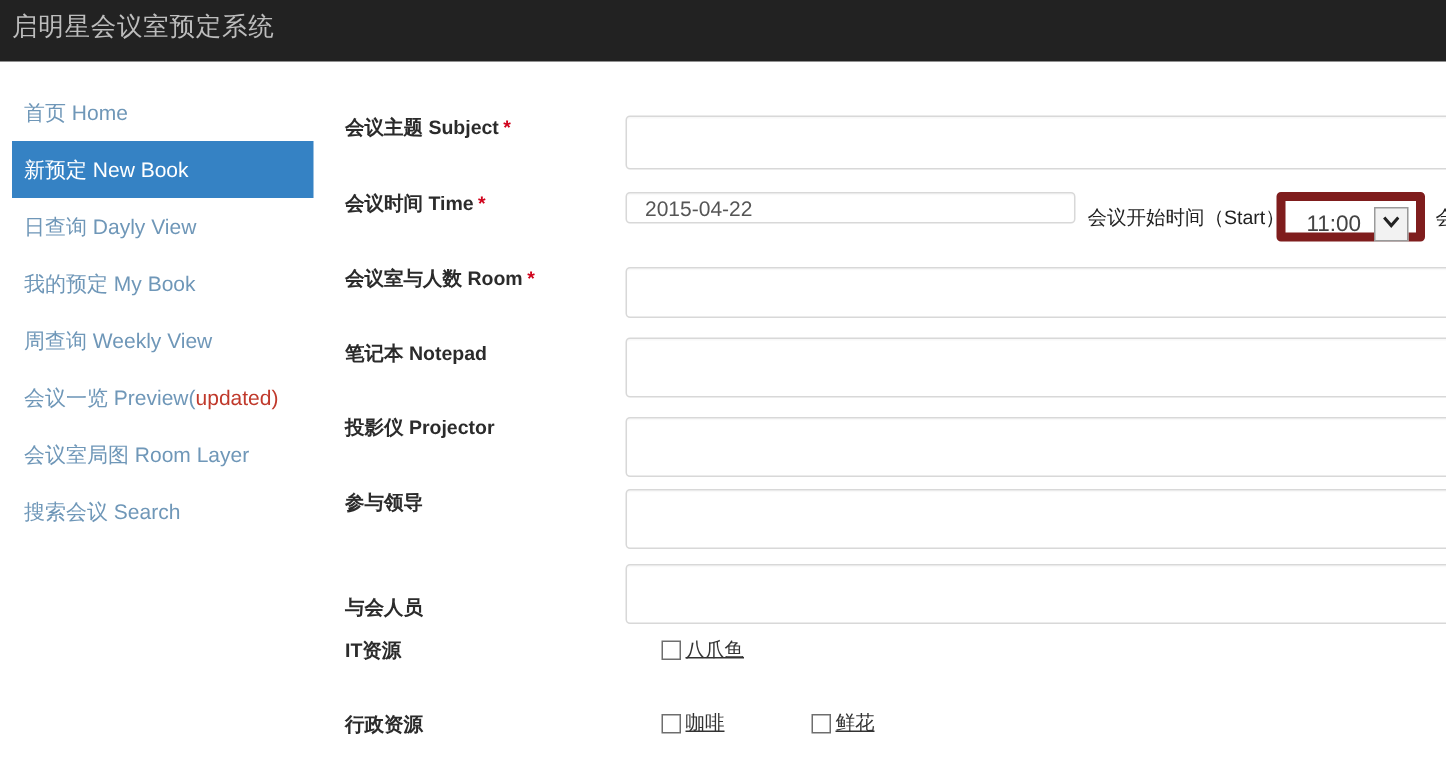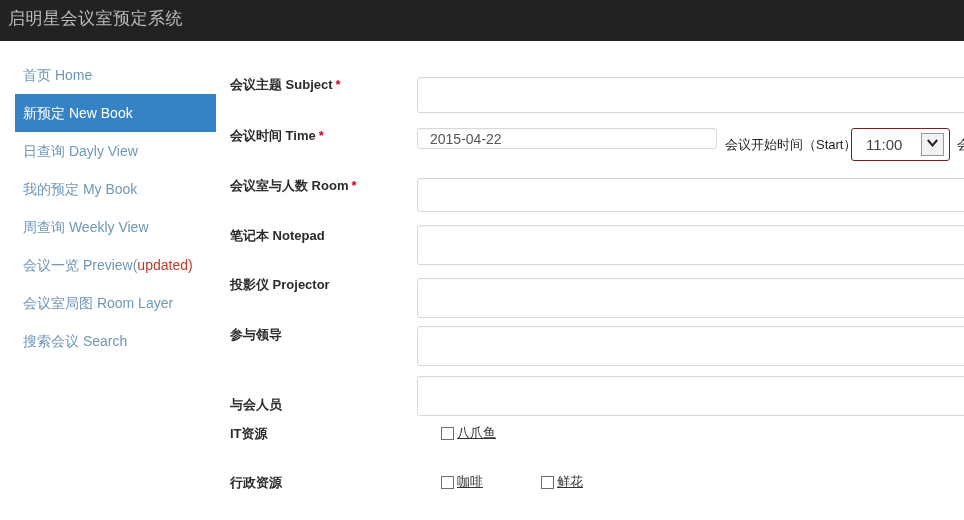--- a/index.html
+++ b/index.html
@@ -33,21 +33,21 @@
     line-height: 24px;
     color: #bdbdbd;
     letter-spacing: 0.5px;
     white-space: nowrap;
     font-family: Liberation Mono, monospace;
   }
 
   
   #sidebar {
     position: absolute;
-    left: 15px;
+    left: 8px;
     top: 56px;
     width: 201px;
   }
   .nav-item {
     display: block;
     height: 38px;
     line-height: 38px;
     padding-left: 8px;
     box-sizing: border-box;
     font-size: 14px;
@@ -103,21 +103,21 @@
   .inline-label {
     position: absolute;
     font-size: 13px;
     color: #222;
     white-space: nowrap;
     line-height: 18px;
   }
   .sel-box {
     position: absolute;
     box-sizing: border-box;
-    border: 1px solid #7f1d1d;
+    border: 6px solid #7f1d1d;
     border-radius: 3px;
     background: #fff;
     height: 33px;
   }
   .sel-value {
     position: absolute;
     left: 14px;
     top: 6px;
     font-size: 15px;
     color: #444;

